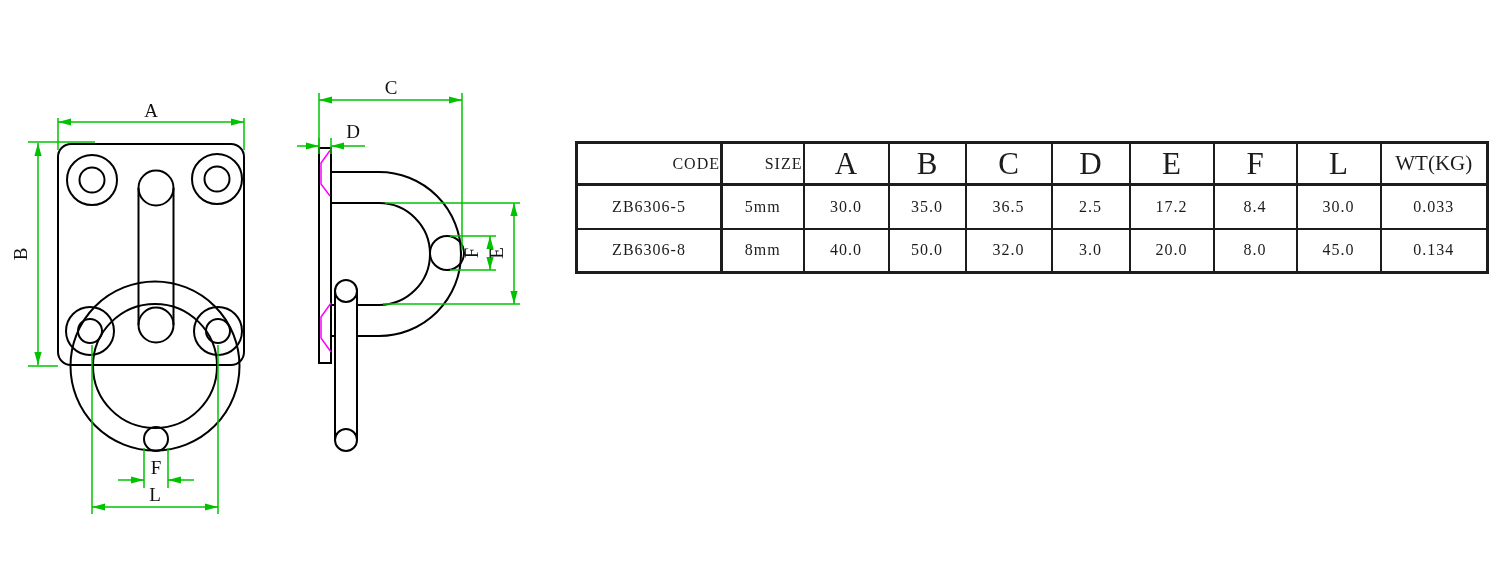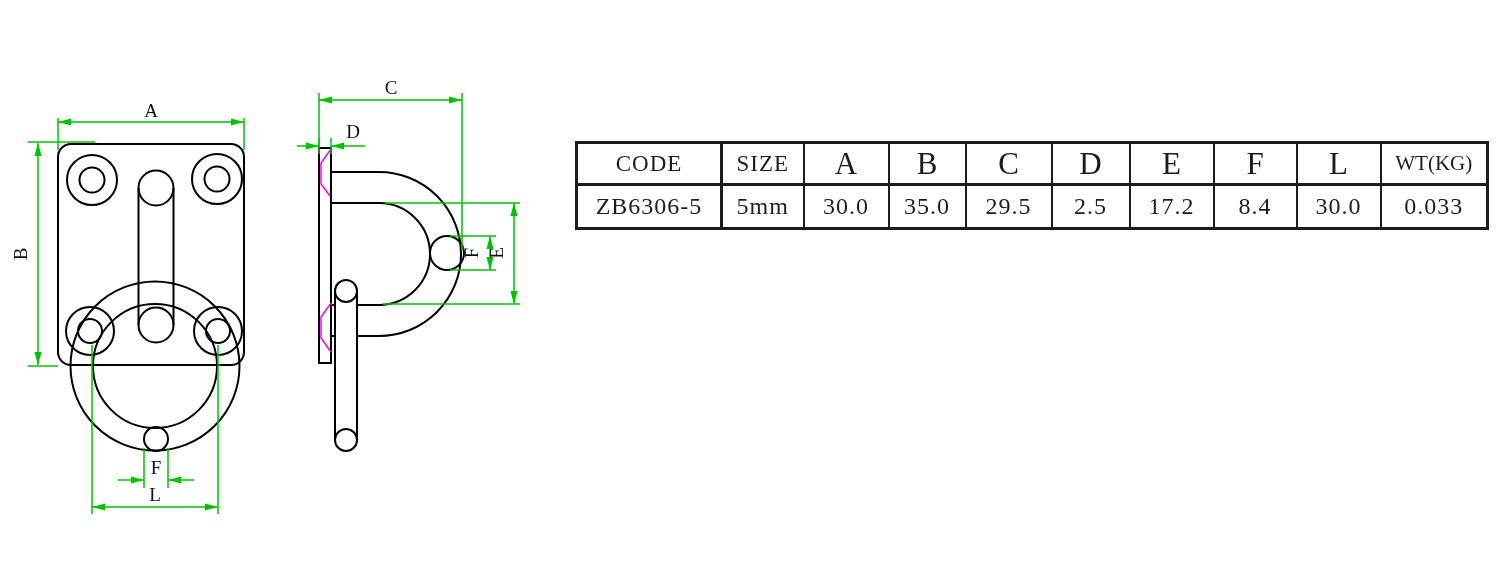--- a/index.html
+++ b/index.html
@@ -10,23 +10,23 @@
   .spec-table{position:absolute;left:575px;top:141px;}
   table{border-collapse:collapse;table-layout:fixed;background:#fff;}
   table{border:3px solid #1c1c1c;}
   td,th{border:2px solid #1c1c1c;text-align:center;vertical-align:middle;padding:0;
         font-family:"Liberation Serif",serif;color:#1c1c1c;font-weight:normal;}
   tr.hdr{height:42px;}
   tr.datarow{height:44px;}
   tr.hdr th{border-bottom:3px solid #1c1c1c;}
   td.codecol,th.codecol{border-right:3px solid #1c1c1c;}
   th.big{font-size:31px;}
-  th.med{font-size:23px;letter-spacing:1px;}
+  th.med{font-size:16px;letter-spacing:1px;text-align:right;}
   th.wt{font-size:21px;margin-left:28px;}
-  td{font-size:24px;letter-spacing:1px;}
+  td{font-size:16px;letter-spacing:1px;}
 </style>
 </head>
 <body>
 
 <div class="page">
 
   <svg class="drawing" width="570" height="562" viewBox="0 0 570 562">
     <defs>
       <marker id="arw" markerUnits="userSpaceOnUse" markerWidth="14" markerHeight="10" refX="13" refY="5" orient="auto-start-reverse">
         <path d="M0,1.4 L13,5 L0,8.6 Z" fill="#00c300"></path>
@@ -179,23 +179,35 @@
         <th class="big">E</th>
         <th class="big">F</th>
         <th class="big">L</th>
         <th class="wt">WT(KG)</th>
       </tr>
       <tr class="datarow">
         <td class="codecol">ZB6306-5</td>
         <td>5mm</td>
         <td>30.0</td>
         <td>35.0</td>
-        <td>29.5</td>
+        <td>36.5</td>
         <td>2.5</td>
         <td>17.2</td>
         <td>8.4</td>
         <td>30.0</td>
         <td>0.033</td>
       </tr>
+      <tr class="datarow">
+        <td class="codecol">ZB6306-8</td>
+        <td>8mm</td>
+        <td>40.0</td>
+        <td>50.0</td>
+        <td>32.0</td>
+        <td>3.0</td>
+        <td>20.0</td>
+        <td>8.0</td>
+        <td>45.0</td>
+        <td>0.134</td>
+      </tr>
     </tbody>
       </table>
   </div>
 </div>
 
 </body></html>

